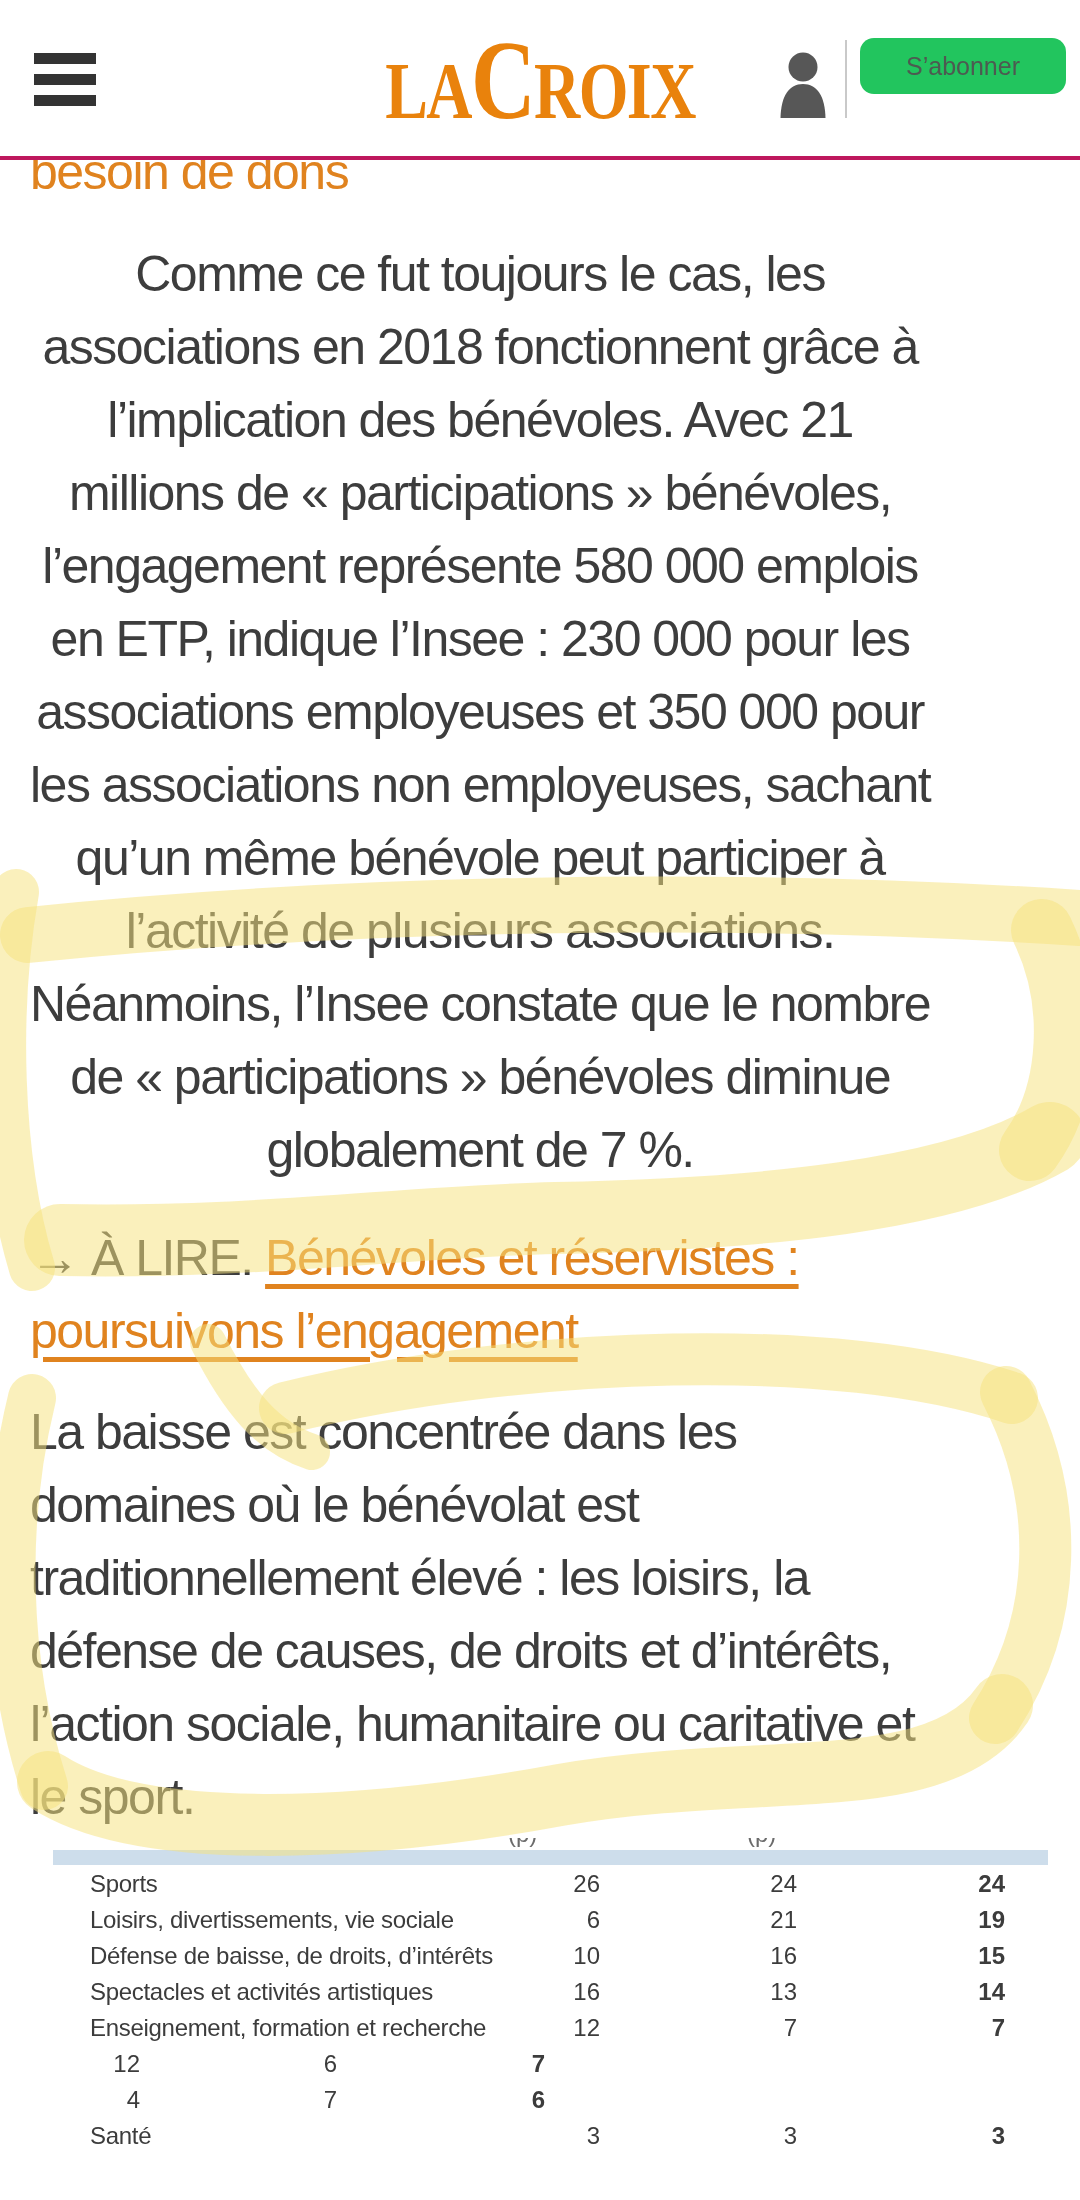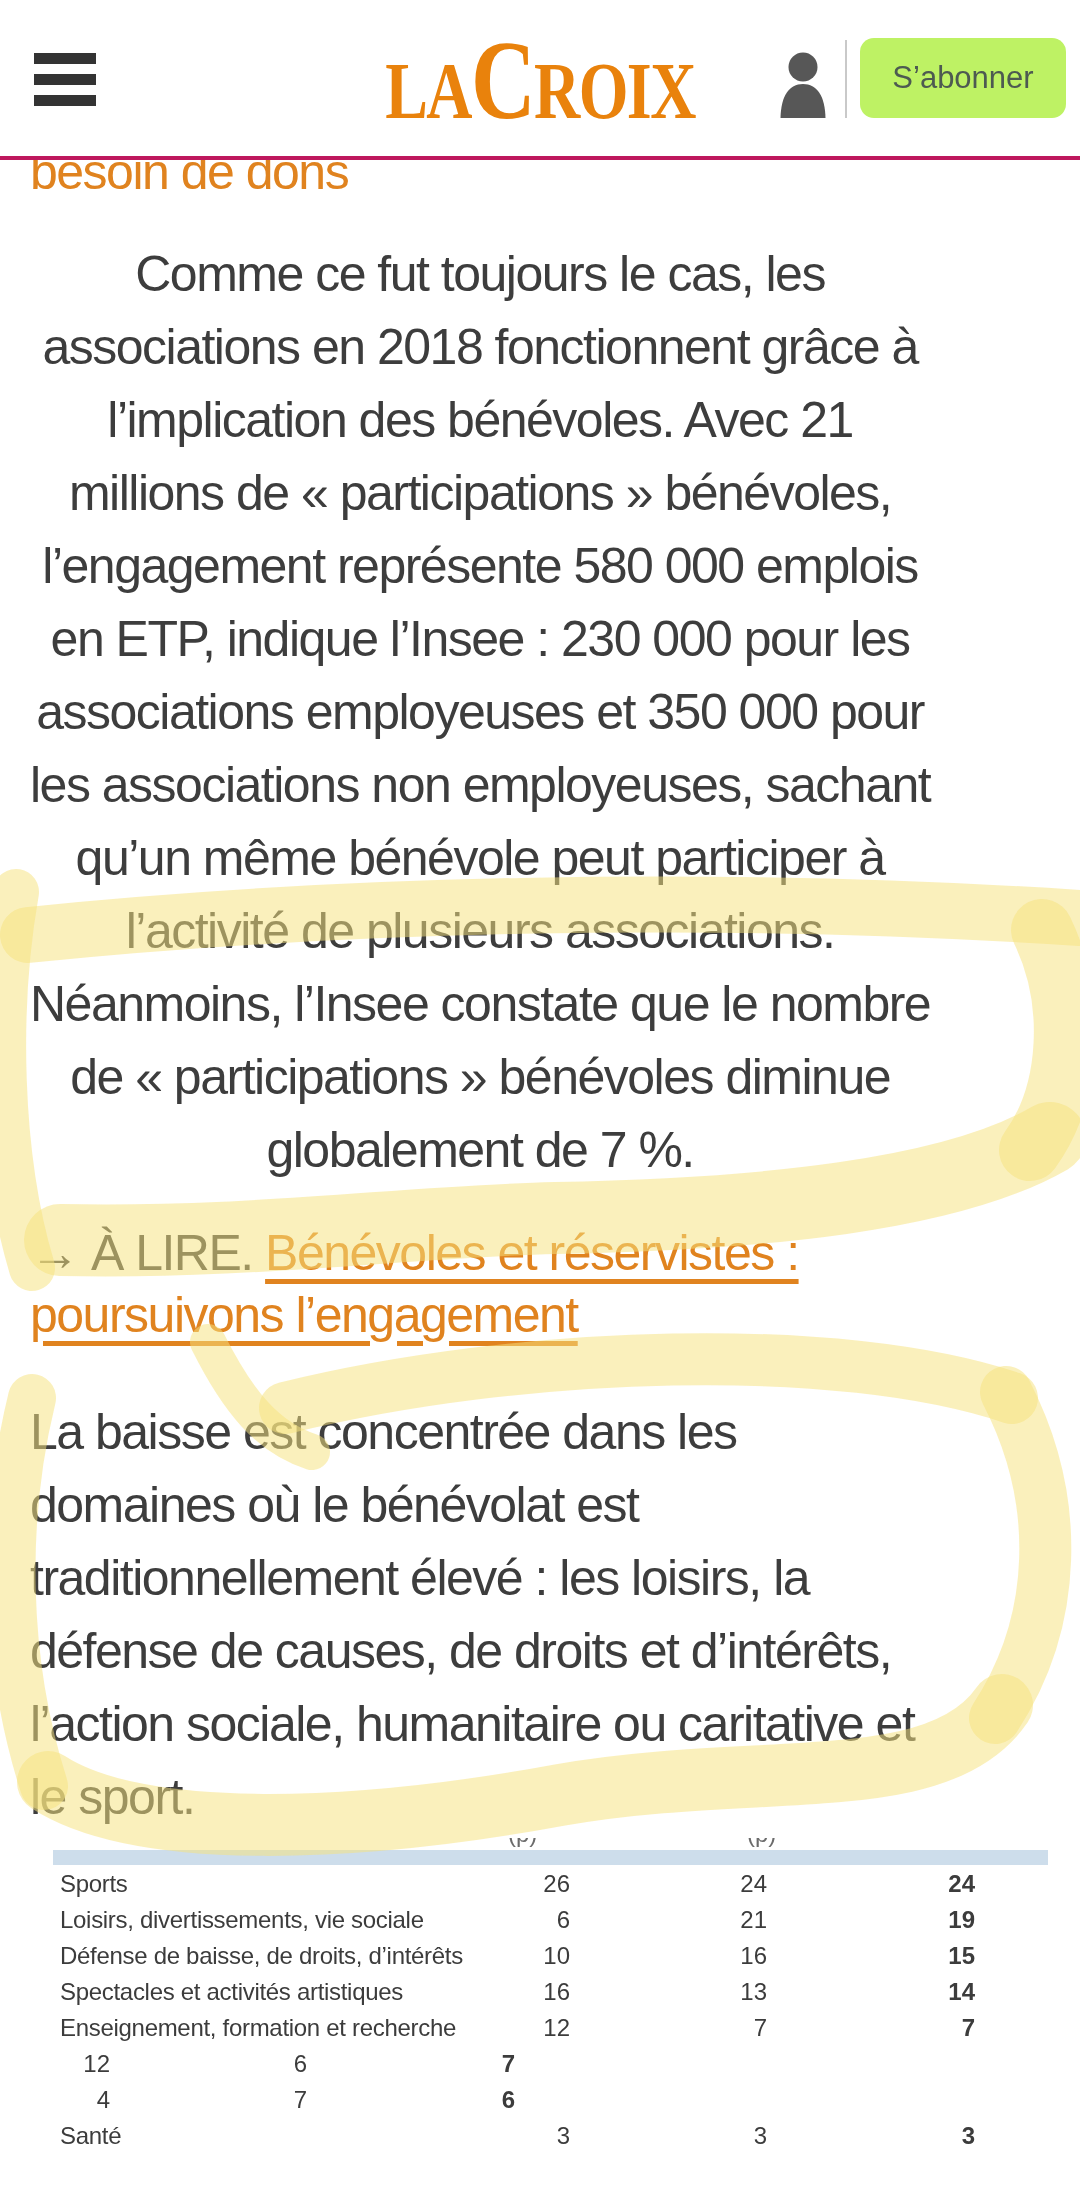--- a/index.html
+++ b/index.html
@@ -12,52 +12,52 @@
   .hamburger{position:absolute;left:34px;top:53px;width:62px;cursor:pointer;}
   .hamburger .bar{width:62px;height:11px;background:#333;margin-bottom:10px;}
   .brand{position:absolute;left:50%;top:30px;transform:translateX(-50%) scaleX(0.8);
          transform-origin:center top;white-space:nowrap;color:#e9820c;
          font-family:"Liberation Serif", serif;font-weight:bold;letter-spacing:-2px;line-height:0.9;}
   .brand .sm{font-size:80px;}
   .brand .big{font-size:112px;}
   .account{position:absolute;left:780px;top:52px;width:46px;height:66px;}
   .account svg{display:block;}
   .hdr-divider{position:absolute;left:845px;top:40px;width:2px;height:78px;background:#c9c9c9;}
-  .subscribe-btn{position:absolute;left:860px;top:38px;width:206px;height:80px;border:none;
-                 border-radius:14px;background:#bef264;color:#4d5a51;font-size:31px;
+  .subscribe-btn{position:absolute;left:860px;top:38px;width:206px;height:56px;border:none;
+                 border-radius:14px;background:#22c55e;color:#4d5a51;font-size:25px;
                  font-family:"Liberation Sans", sans-serif;display:flex;align-items:center;
                  justify-content:center;cursor:pointer;}
 
   
   .content{position:absolute;top:0;left:0;width:1080px;z-index:1;}
   .top-link{position:absolute;left:30px;top:144px;font-size:50px;line-height:56px;
             letter-spacing:-1.5px;color:#e0831f;
             text-decoration-thickness:5px;text-underline-offset:10px;cursor:pointer;}
   .para{position:absolute;left:30px;margin:0;font-size:50px;line-height:73px;
         letter-spacing:-1.5px;color:#3d3d3d;white-space:pre;}
   .p1{top:238px;text-align:center;}
   .p2{top:1396px;}
-  .read-more{position:absolute;left:30px;top:1222px;margin:0;font-size:50px;line-height:62px;
+  .read-more{position:absolute;left:30px;top:1222px;margin:0;font-size:50px;line-height:73px;
              letter-spacing:-1.5px;color:#3d3d3d;white-space:pre;}
   .read-more a{color:#e0831f;text-decoration:underline;text-decoration-thickness:5px;
                text-underline-offset:9px;cursor:pointer;}
 
   
   .marks{position:absolute;top:0;left:0;z-index:4;pointer-events:none;}
   .marks path{fill:none;stroke:#f6e27e;stroke-opacity:0.52;stroke-linecap:round;stroke-linejoin:round;}
 
   
   .stat-table{position:absolute;top:1838px;left:0;width:1080px;z-index:1;font-size:24px;color:#3c3c3c;}
   .tbl-clip{position:absolute;left:53px;top:0;width:995px;height:12px;overflow:hidden;}
   .tbl-clip span{position:absolute;top:-16px;font-size:24px;line-height:24px;color:#6b6b6b;}
   .frag1{left:455px;}
   .frag2{left:694px;}
   .tbl-band{position:absolute;left:53px;top:12px;width:995px;height:15px;background:#cdddeb;}
   .tbl-rows{position:absolute;left:0;top:28px;width:1080px;}
-  .row{display:flex;padding:3px 0 4px 60px;line-height:29px;align-items:flex-start;}
+  .row{display:flex;padding:3px 0 4px 60px;line-height:29px;align-items:flex-start;margin-left:30px;}
   .row .lbl{flex:0 0 460px;white-space:pre;letter-spacing:-0.3px;}
   .row .v{text-align:right;}
   .row .v1{width:50px;}
   .row .v2{width:197px;}
   .row .v3{width:208px;font-weight:bold;}
 </style>
 </head>
 <body>
 
 <div class="page">

